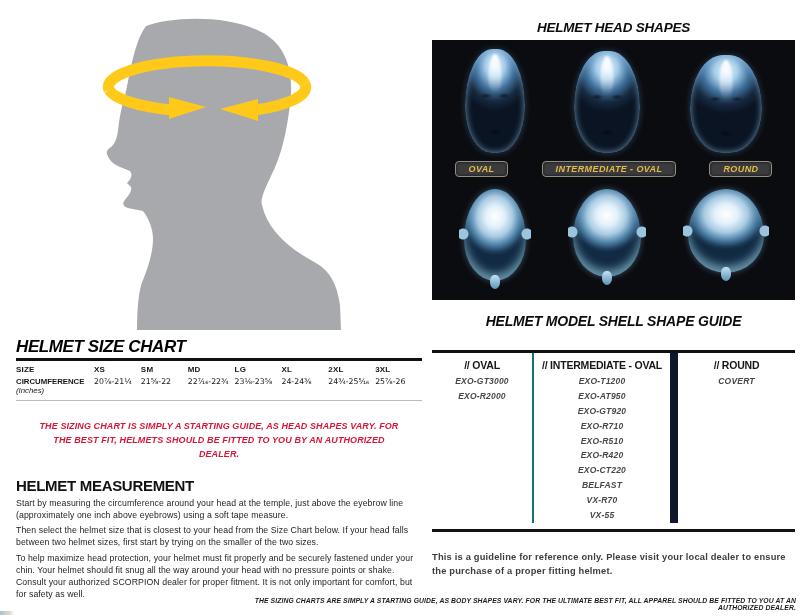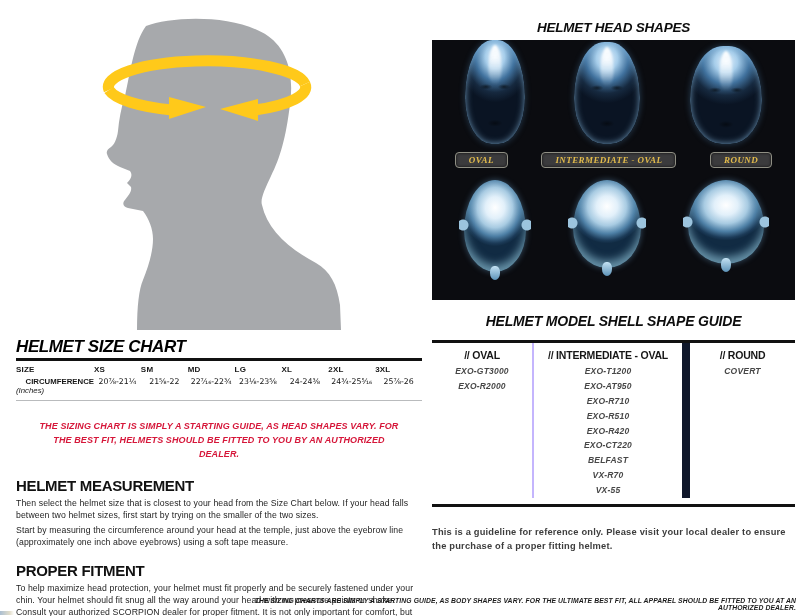--- a/index.html
+++ b/index.html
@@ -27,22 +27,22 @@
   #left-col{left:16px;top:337px;width:406px;}
   .sec-title{
     font-size:17px;font-weight:bold;font-style:italic;
     letter-spacing:-0.4px;color:#000000;
   }
   .title-rule{height:3px;background:#111;margin-top:1px;}
   .size-table{display:flex;margin-top:4px;}
   .size-table .label-cell{width:78px;flex:none;}
   .size-table .size-cell{flex:1;text-align:left;}
   .size-head{font-size:8px;font-weight:bold;letter-spacing:0.2px;}
-  .size-range{font-size:7.8px;margin-top:3px;font-family:"DejaVu Sans", sans-serif;white-space:nowrap;text-align:center;}
-  .circ-label{font-size:7.8px;font-weight:bold;margin-top:3px;text-align:right;}
+  .size-range{font-size:7.8px;margin-top:3px;font-family:"DejaVu Sans", sans-serif;white-space:nowrap;}
+  .circ-label{font-size:7.8px;font-weight:bold;margin-top:3px;}
   .circ-unit{font-size:7.8px;font-style:italic;}
   .thin-rule{height:1px;background:#b9bbbd;margin-top:5px;}
   .warning{
     margin:19px auto 0;max-width:374px;text-align:center;
     color:var(--warning-red);font-size:9px;font-weight:bold;font-style:italic;
     line-height:1.55;letter-spacing:0.1px;
   }
   .h-section{
     font-size:15px;font-weight:bold;letter-spacing:-0.3px;color:#111;
   }
@@ -54,21 +54,21 @@
   }
 
   
   #right-col{left:432px;top:20px;width:363px;}
   .panel-title{
     text-align:center;font-size:13.5px;font-weight:bold;font-style:italic;
     letter-spacing:-0.2px;color:#0d0d0d;
   }
   #shapes-box{
     margin-top:5px;width:363px;height:260px;background:#0b0c10;
-    padding-top:0;overflow:hidden;font-family:Liberation Serif, serif;
+    padding-top:9px;overflow:hidden;
   }
   .heads-row{display:flex;justify-content:space-around;align-items:flex-end;padding:0 8px;}
   
   .fhead{
     position:relative;width:64px;height:102px;
     border-radius:46% 46% 44% 44% / 54% 54% 44% 44%;
     background:
       radial-gradient(ellipse 9px 4px at 35% 45%, rgba(0,0,0,0.55), transparent 70%),
       radial-gradient(ellipse 9px 4px at 65% 45%, rgba(0,0,0,0.55), transparent 70%),
       radial-gradient(ellipse 11px 5px at 50% 80%, rgba(0,0,0,0.45), transparent 70%),
@@ -112,27 +112,27 @@
     content:"";position:absolute;bottom:-8px;left:50%;transform:translateX(-50%);
     width:10px;height:14px;border-radius:42% 42% 50% 50%;
     background:linear-gradient(#c4e2f3,#5d93b8);
   }
   .thead.oval{width:62px;height:92px;}
   .thead.intermediate{width:68px;height:88px;}
   .thead.round{width:76px;height:84px;}
 
   #shell-title{margin-top:13px;font-size:14px;}
   #shell-table{
-    margin-top:11px;display:flex;
+    margin-top:21px;display:flex;
     border-top:3px solid #111;border-bottom:3px solid #111;
     min-height:160px;padding-bottom:6px;
   }
   .shell-col{padding-top:6px;text-align:center;}
   .shell-col.c1{width:100px;flex:none;}
-  .shell-col.c2{width:150px;flex:none;border-left:2px solid #c4b5fd;}
+  .shell-col.c2{width:138px;flex:none;border-left:2px solid #0f766e;}
   .shell-col.c3{flex:1;border-left:8px solid #0f172a;}
   .shell-head{font-size:10.5px;font-weight:bold;letter-spacing:-0.2px;color:#161616;}
   .model-item{
     font-size:8.5px;font-weight:bold;font-style:italic;color:#474747;
     line-height:1.75;letter-spacing:0.2px;
   }
   .models{margin-top:3px;}
   .guide-note{
     margin-top:19px;font-size:9.3px;font-weight:bold;color:#3d3d3d;
     line-height:1.5;letter-spacing:0.2px;
@@ -233,24 +233,23 @@
           <div class="size-head">3XL</div>
           <div class="size-range">25⅞-26</div>
         </div>
       </div>
   </div>
   <div class="thin-rule"></div>
 
   <div class="warning">THE SIZING CHART IS SIMPLY A STARTING GUIDE, AS HEAD SHAPES VARY. FOR THE BEST FIT, HELMETS SHOULD BE FITTED TO YOU BY AN AUTHORIZED DEALER.</div>
 
   <div class="h-section" id="measurement-title">HELMET MEASUREMENT</div>
+  <div class="body-text">Start by measuring the circumference around your head at the temple, just above the eyebrow line (approximately one inch above eyebrows) using a soft tape measure.</div>
   <div class="body-text">Then select the helmet size that is closest to your head from the Size Chart below. If your head falls between two helmet sizes, first start by trying on the smaller of the two sizes.</div>
-  <div class="body-text">Start by measuring the circumference around your head at the temple, just above the eyebrow line (approximately one inch above eyebrows) using a soft tape measure.</div>
-
-  <div class="h-section" id="fitment-title">PROPER FITMENT</div>
+
   <div class="body-text">To help maximize head protection, your helmet must fit properly and be securely fastened under your chin. Your helmet should fit snug all the way around your head with no pressure points or shake. Consult your authorized SCORPION dealer for proper fitment. It is not only important for comfort, but for safety as well.</div>
 </div>
 
 <div id="right-col" class="abs">
   <div class="panel-title">HELMET HEAD SHAPES</div>
 
   <div id="shapes-box">
     <div class="heads-row">
       <div class="fhead oval"></div>
       <div class="fhead intermediate"></div>
@@ -281,20 +280,21 @@
       <div class="model-item">EXO-GT3000</div>
           <div class="model-item">EXO-R2000</div>
         </div>
     </div>
     <div class="shell-col c2">
       <div class="shell-head">// INTERMEDIATE - OVAL</div>
       <div class="models">
 
       <div class="model-item">EXO-T1200</div>
           <div class="model-item">EXO-AT950</div>
+          <div class="model-item">EXO-GT920</div>
           <div class="model-item">EXO-R710</div>
           <div class="model-item">EXO-R510</div>
           <div class="model-item">EXO-R420</div>
           <div class="model-item">EXO-CT220</div>
           <div class="model-item">BELFAST</div>
           <div class="model-item">VX-R70</div>
           <div class="model-item">VX-55</div>
         </div>
     </div>
     <div class="shell-col c3">

